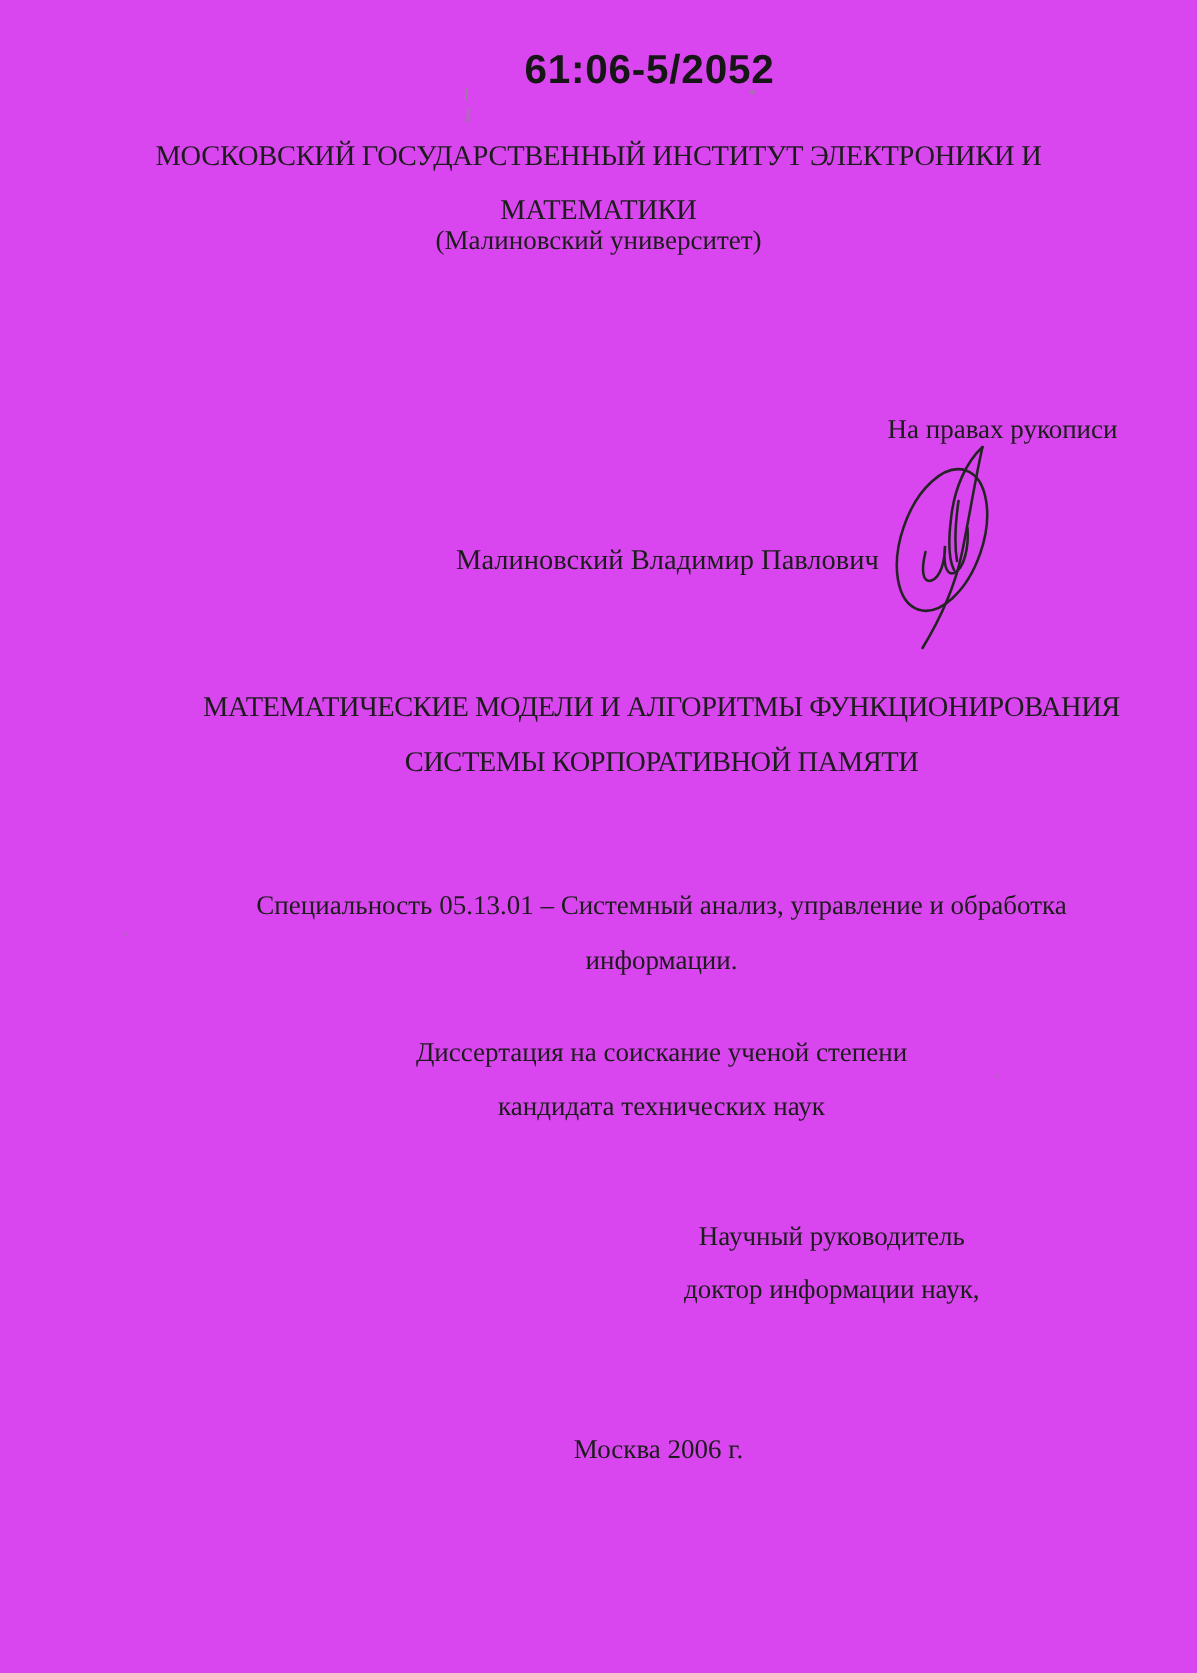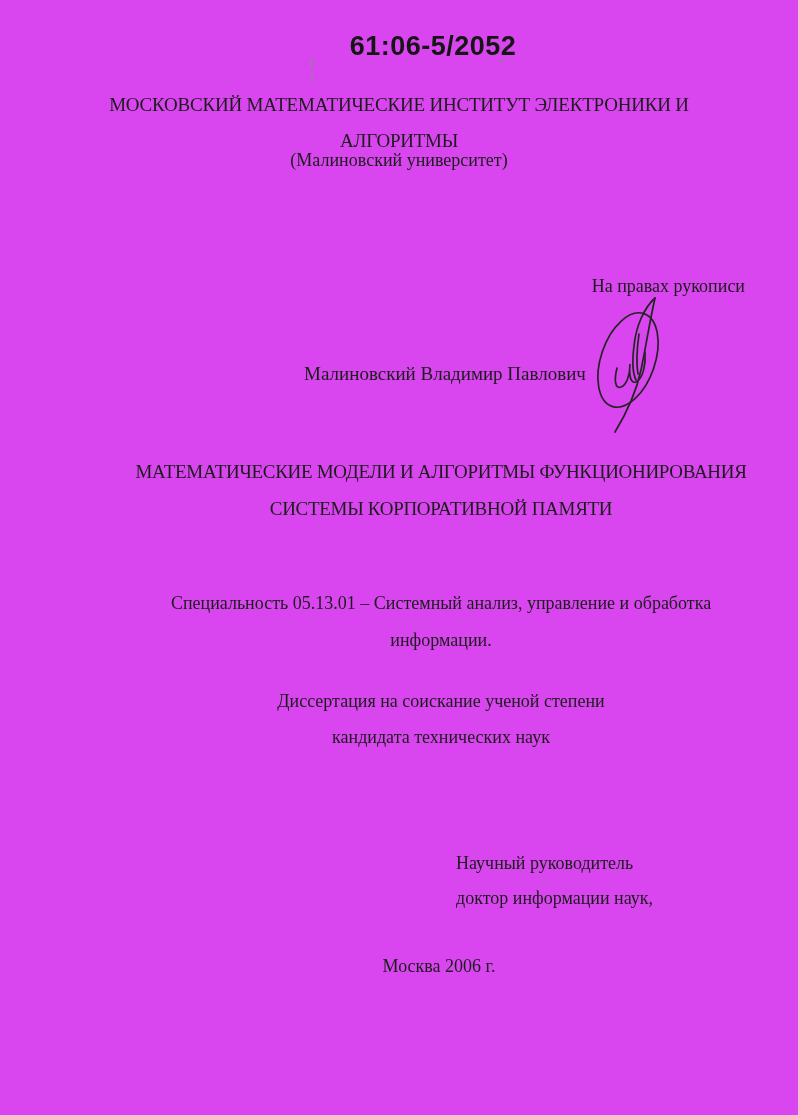--- a/index.html
+++ b/index.html
@@ -79,25 +79,25 @@
   }
 
   .degree {
     top: 683px;
     font-size: 18px;
     line-height: 36px;
     padding-left: 42px;
   }
 
   .supervisor {
-    top: 846px;
+    top: 807px;
     left: 456px;
     font-size: 18px;
     line-height: 35px;
-    text-align: left;
+    text-align: center;
   }
 
   .city-year {
     top: 956px;
     font-size: 18px;
     padding-left: 40px;
   }
 
   
   .artifact { position: absolute; background: #8a8a8a; }
@@ -116,22 +116,22 @@
 
   <div class="abs full center catalog-number">61:06-5/2052</div>
 
   <div class="artifact a1"></div>
   <div class="artifact a2"></div>
   <div class="artifact a3"></div>
   <div class="artifact a4"></div>
   <div class="artifact a5"></div>
 
   <div class="abs full center institution">
-    <div>МОСКОВСКИЙ МАТЕМАТИЧЕСКИЕ ИНСТИТУТ ЭЛЕКТРОНИКИ И</div>
-    <div>АЛГОРИТМЫ</div>
+    <div>МОСКОВСКИЙ ГОСУДАРСТВЕННЫЙ ИНСТИТУТ ЭЛЕКТРОНИКИ И</div>
+    <div>МАТЕМАТИКИ</div>
   </div>
 
   <div class="abs full center institution-subtitle">(Малиновский университет)</div>
 
   <div class="abs manuscript-note">На правах рукописи</div>
 
   <svg class="abs signature" viewBox="0 0 92 140" xmlns="http://www.w3.org/2000/svg">
     <ellipse class="sig-stroke" cx="42" cy="66" rx="27" ry="49" transform="rotate(19 42 66)"></ellipse>
     <path class="sig-stroke" d="M 69 4 C 64 26, 60 52, 55 76 C 50 99, 40 120, 29 138"></path>
     <path class="sig-stroke" d="M 69 4 C 58 14, 50 32, 48 52 C 46 68, 47 80, 50 86"></path>

